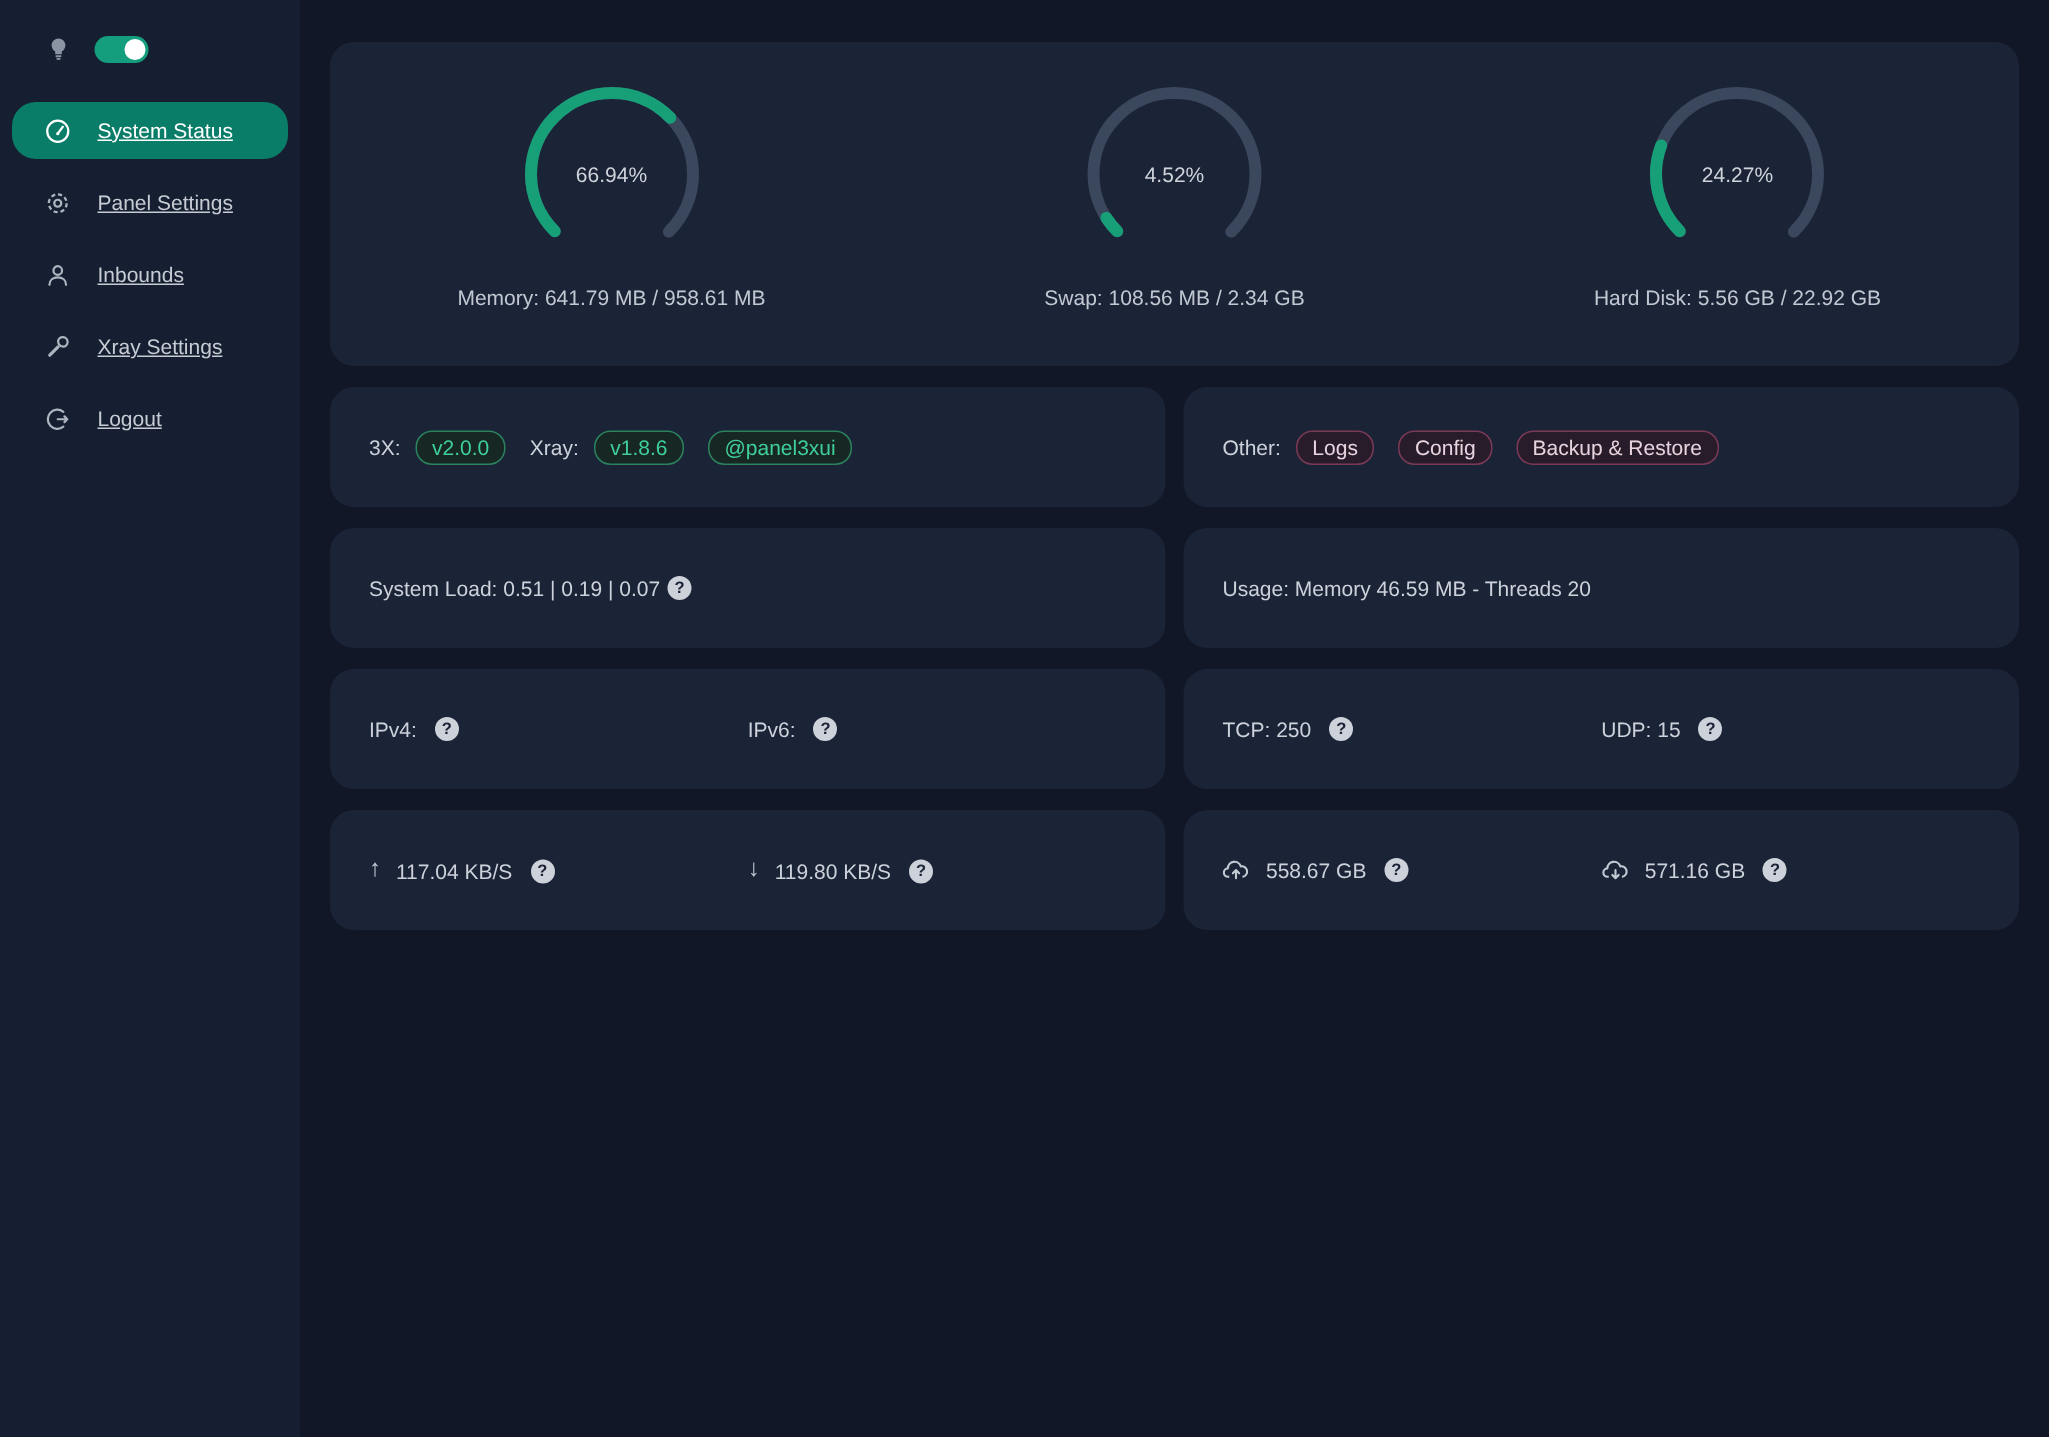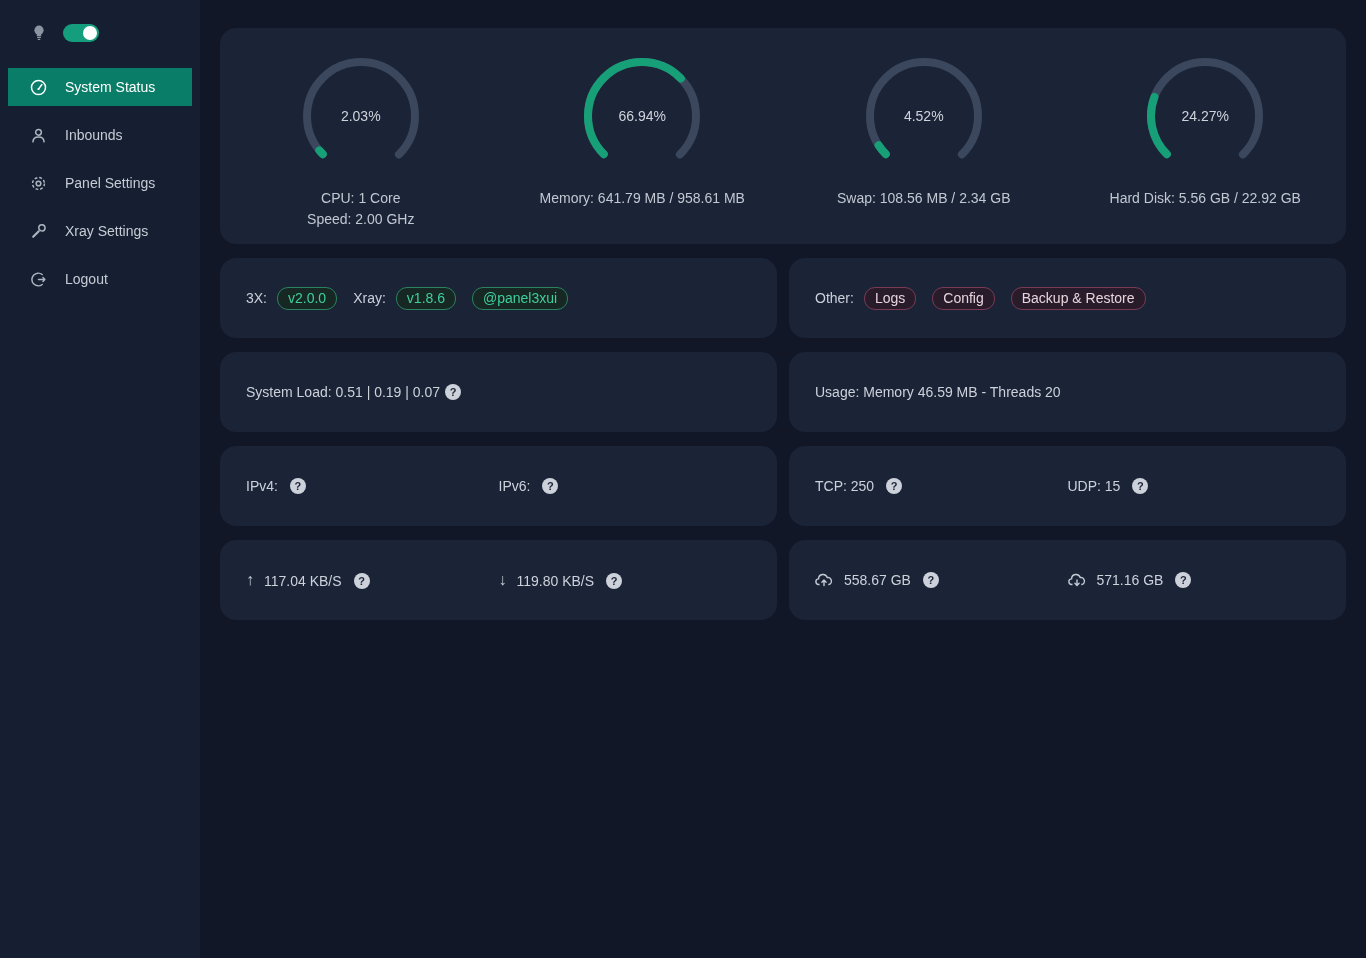--- a/index.html
+++ b/index.html
@@ -30,22 +30,22 @@
   .switch{
     width:36px;height:18px;border-radius:9px;background:var(--toggle);
     position:relative;cursor:pointer;
   }
   .switch .knob{
     position:absolute;top:2px;right:2px;width:14px;height:14px;border-radius:50%;background:#fff;
   }
   nav{display:flex;flex-direction:column;gap:10px;padding:0 8px;}
   .side-item{
     display:flex;align-items:center;gap:18px;
-    height:38px;border-radius:0;padding-left:22px;
-    color:#c7ccd4;cursor:pointer;
+    height:38px;border-radius:16px;padding-left:22px;
+    color:#c7ccd4;cursor:pointer;text-decoration:underline;
   }
   .side-item .s-icon{display:flex;color:#aeb5c0;}
   .side-item.active{background:var(--accent);color:#ffffff;}
   .side-item.active .s-icon{color:#ffffff;}
   
   main{flex:1;padding:28px 20px 0 20px;display:flex;flex-direction:column;gap:14px;}
   .card{
     background:var(--card_bg);border-radius:16px;
   }
   .gauges-card{
@@ -109,38 +109,38 @@
           <circle cx="8" cy="8" r="6.6"></circle>
           <path d="M8 9.5 L11.2 5.2" stroke-linecap="round"></path>
           <circle cx="8" cy="9.5" r="1" fill="currentColor" stroke="none"></circle>
         </svg>
       </span>
       <span>System Status</span>
     </div>
     <div class="side-item">
       <span class="s-icon">
         <svg width="17" height="17" viewBox="0 0 16 16" fill="none" stroke="currentColor" stroke-width="1.4">
+          <circle cx="8" cy="8" r="5.6" stroke-dasharray="2.6 1.8"></circle>
+          <circle cx="8" cy="8" r="2.2"></circle>
+        </svg>
+      </span>
+      <span>Panel Settings</span>
+    </div>
+    <div class="side-item">
+      <span class="s-icon">
+        <svg width="17" height="17" viewBox="0 0 16 16" fill="none" stroke="currentColor" stroke-width="1.4">
           <circle cx="8" cy="5" r="2.7"></circle>
           <path d="M2.8 14c0-3 2.3-4.7 5.2-4.7S13.2 11 13.2 14" stroke-linecap="round"></path>
         </svg>
       </span>
       <span>Inbounds</span>
     </div>
     <div class="side-item">
       <span class="s-icon">
         <svg width="17" height="17" viewBox="0 0 16 16" fill="none" stroke="currentColor" stroke-width="1.4">
-          <circle cx="8" cy="8" r="5.6" stroke-dasharray="2.6 1.8"></circle>
-          <circle cx="8" cy="8" r="2.2"></circle>
-        </svg>
-      </span>
-      <span>Panel Settings</span>
-    </div>
-    <div class="side-item">
-      <span class="s-icon">
-        <svg width="17" height="17" viewBox="0 0 16 16" fill="none" stroke="currentColor" stroke-width="1.4">
           <path d="M3 13 L8.2 7.8" stroke-linecap="round" stroke-width="2"></path>
           <path d="M8.2 4.2 a3 3 0 1 1 3.4 3.4 l-1.8 -0.4 -1.2 -1.2 z"></path>
         </svg>
       </span>
       <span>Xray Settings</span>
     </div>
     <div class="side-item">
       <span class="s-icon">
         <svg width="17" height="17" viewBox="0 0 16 16" fill="none" stroke="currentColor" stroke-width="1.4">
           <path d="M11.5 3.3 a6 6 0 1 0 0 9.4" stroke-linecap="round"></path>
@@ -148,33 +148,20 @@
         </svg>
       </span>
       <span>Logout</span>
     </div>
   </nav>
 </aside>
 
 <main>
 
   <section class="card gauges-card">
-    <div class="gauge">
-      <div class="g-wrap">
-        <svg width="120" height="120" viewBox="0 0 120 120">
-          <circle cx="60" cy="60" r="54" fill="none" stroke="var(--gauge_track)" stroke-width="8" stroke-linecap="round" stroke-dasharray="254.47 339.30" transform="rotate(135 60 60)"></circle>
-          <circle class="g-prog" cx="60" cy="60" r="54" fill="none" stroke="var(--gauge_fill)" stroke-width="8" stroke-linecap="round" stroke-dasharray="5.17 339.29" transform="rotate(135 60 60)"></circle>
-        </svg>
-        <div class="g-pct">2.03%</div>
-      </div>
-      <div class="g-lines">
-          <div>CPU: 1 Core</div>
-          <div>Speed: 2.00 GHz</div>
-        </div>
-    </div>
     <div class="gauge">
       <div class="g-wrap">
         <svg width="120" height="120" viewBox="0 0 120 120">
           <circle cx="60" cy="60" r="54" fill="none" stroke="var(--gauge_track)" stroke-width="8" stroke-linecap="round" stroke-dasharray="254.47 339.30" transform="rotate(135 60 60)"></circle>
           <circle class="g-prog" cx="60" cy="60" r="54" fill="none" stroke="var(--gauge_fill)" stroke-width="8" stroke-linecap="round" stroke-dasharray="170.34 339.29" transform="rotate(135 60 60)"></circle>
         </svg>
         <div class="g-pct">66.94%</div>
       </div>
       <div class="g-lines">
           <div>Memory: 641.79 MB / 958.61 MB</div>

